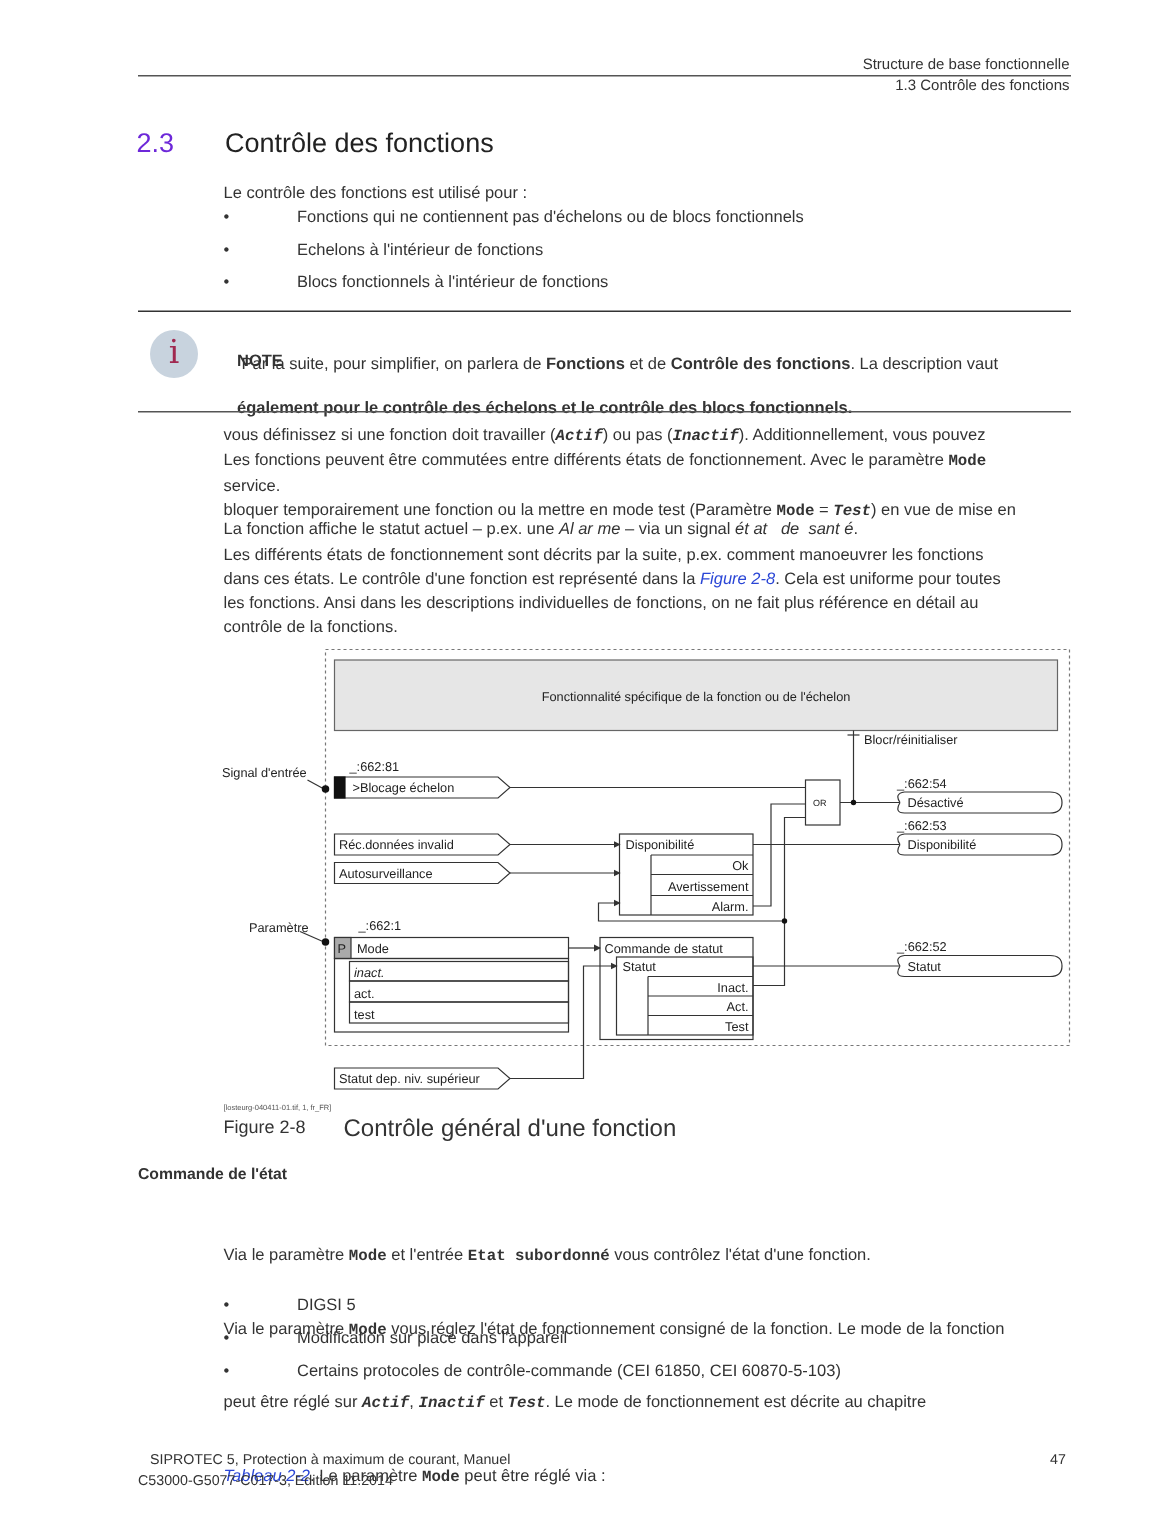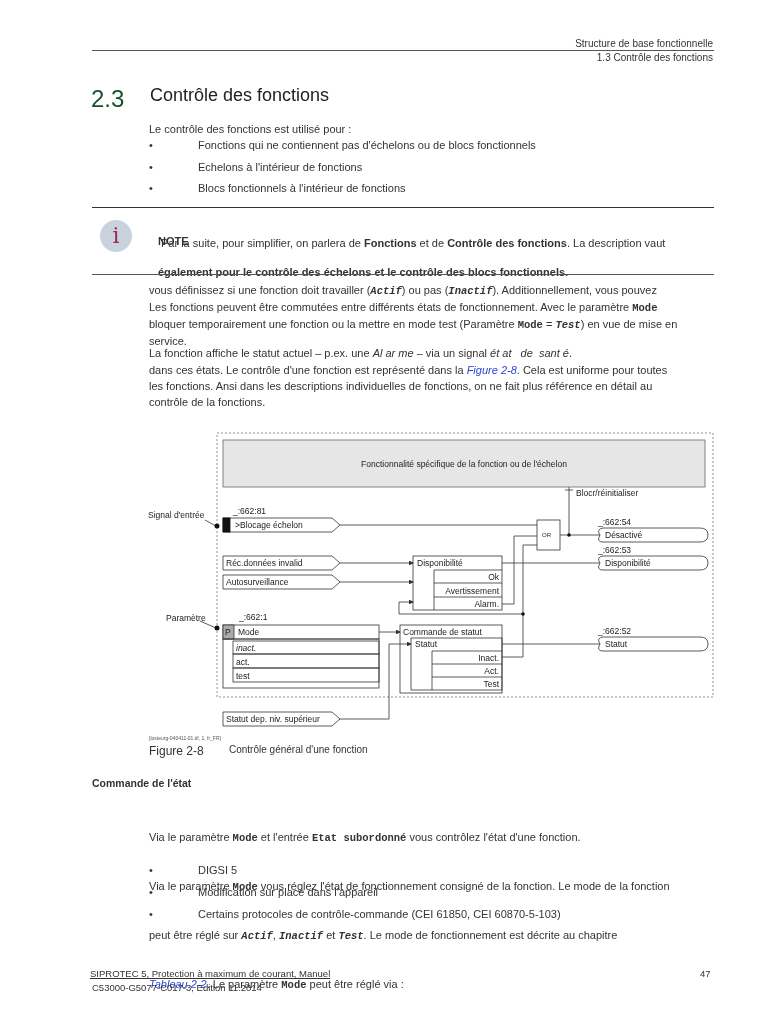--- a/index.html
+++ b/index.html
@@ -1,21 +1,21 @@
 <!DOCTYPE html>
 <html><head>
 <meta charset="utf-8">
 <style>
   html, body { margin:0; padding:0; background:#fff; }
   body { width:768px; height:1024px; position:relative; overflow:hidden;
          font-family:"Liberation Sans", sans-serif; color:#2b2b2b; }
   .abs { position:absolute; }
   .hdr-line { left:92px; top:50px; width:622px; height:1px; background:#555; }
   .hdr-r { right:55px; text-align:right; font-size:10px; color:#333; }
-  .sec-num { left:91px; top:85px; font-size:24px; color:#14532d; }
+  .sec-num { left:91px; top:85px; font-size:18px; color:#6d28d9; }
   .sec-title { left:150px; top:85px; font-size:18px; color:#222; }
   .p { font-size:11px; line-height:16px; color:#333; }
   .bullet { font-size:11px; color:#333; }
   .bullet .dot { position:absolute; left:0; top:0; }
   .bullet .txt { position:absolute; left:27px; top:0; white-space:nowrap;margin-left:22px; }
   .rule { left:92px; width:622px; height:1px; background:#333; }
   .note-icon { left:100px; top:220px; width:32px; height:32px; border-radius:50%;
                background:#c8d3de; color:#a0284f; font-family:"DejaVu Serif", serif;
                font-size:22px; line-height:32px; text-align:center; }
   .mono { font-family:"Liberation Mono", monospace; font-weight:bold; font-size:10.5px; }
@@ -53,25 +53,26 @@
 <div class="abs rule" style="top:207px;"></div>
 <div class="abs note-icon">i</div>
 <div class="abs p b" style="left:158px;top:214px;margin-top:19px;">NOTE</div>
 <div class="abs p" style="left:161px;top:235px;white-space:nowrap;"><span>Par la suite, pour simplifier, on parlera de </span><span class="b">Fonctions</span><span> et de </span><span class="b">Contrôle des fonctions</span><span>. La description vaut</span></div>
 <div class="abs p" style="left:158px;top:264px;font-weight:bold;">également pour le contrôle des échelons et le contrôle des blocs fonctionnels.</div>
 <div class="abs rule" style="top:274px;background:#555;"></div>
 
 <div class="abs p" style="left:149px;top:282px;width:580px;white-space:nowrap;">
   <div><span>vous définissez si une fonction doit travailler (</span><span class="mono-i">Actif</span><span>) ou pas (</span><span class="mono-i">Inactif</span><span>). Additionnellement, vous pouvez</span></div>
   <div><span>Les fonctions peuvent être commutées entre différents états de fonctionnement. Avec le paramètre </span><span class="mono">Mode</span></div>
+  <div>service.</div>
   <div><span>bloquer temporairement une fonction ou la mettre en mode test (Paramètre </span><span class="mono">Mode</span><span> = </span><span class="mono-i">Test</span><span>) en vue de mise en</span></div>
-  <div>service.</div>
 </div>
 <div class="abs p" style="left:149px;top:345px;white-space:pre;"><span>La fonction affiche le statut actuel – p.ex. une </span><span class="it">Al ar me</span><span> – via un signal </span><span class="it">ét at   de  sant é</span><span>.</span></div>
 <div class="abs p" style="left:149px;top:362px;white-space:nowrap;">
+  <div>Les différents états de fonctionnement sont décrits par la suite, p.ex. comment manoeuvrer les fonctions</div>
   <div><span>dans ces états. Le contrôle d'une fonction est représenté dans la </span><span class="link">Figure 2-8</span><span>. Cela est uniforme pour toutes</span></div>
   <div>les fonctions. Ansi dans les descriptions individuelles de fonctions, on ne fait plus référence en détail au</div>
   <div>contrôle de la fonctions.</div>
 </div>
 
 <svg class="abs" style="left:0;top:0;" width="768" height="1024">
   <defs>
     <marker id="arr" markerWidth="6" markerHeight="6" refX="5" refY="3" orient="auto">
         <path d="M0,0 L6,3 L0,6 z" fill="#333"></path>
       </marker>
@@ -174,21 +175,21 @@
     <text x="499" y="674" text-anchor="end">Act.</text>
     <text x="499" y="687" text-anchor="end">Test</text>
     <text x="598" y="634">_:662:52</text>
     <text x="605" y="647">Statut</text>
     <text x="226" y="722">Statut dep. niv. supérieur</text>
     <text x="149" y="740" font-size="5" fill="#555">[losteurg-040411-01.tif, 1, fr_FR]</text>
   </g>
 </svg>
 
 <div class="abs" style="left:149px;top:744px;font-size:12px;color:#333;">Figure 2-8</div>
-<div class="abs" style="left:229px;top:744px;font-size:10px;color:#333;">Contrôle général d'une fonction</div>
+<div class="abs" style="left:229px;top:744px;font-size:16px;color:#333;">Contrôle général d'une fonction</div>
 
 <div class="abs p b" style="left:92px;top:775px;font-size:10.5px;">Commande de l'état</div>
 <div class="abs p" style="left:149px;top:797px;white-space:pre;">
   <div><span>Via le paramètre </span><span class="mono">Mode</span><span> et l'entrée </span><span class="mono">Etat subordonné</span><span> vous contrôlez l'état d'une fonction.</span></div>
   <div><span>Via le paramètre </span><span class="mono">Mode</span><span> vous réglez l'état de fonctionnement consigné de la fonction. Le mode de la fonction</span></div>
   <div><span>peut être réglé sur </span><span class="mono-i">Actif</span><span>, </span><span class="mono-i">Inactif</span><span> et </span><span class="mono-i">Test</span><span>. Le mode de fonctionnement est décrite au chapitre</span></div>
   <div><span class="link">Tableau 2-2</span><span>. Le paramètre </span><span class="mono">Mode</span><span> peut être réglé via :</span></div>
 </div>
 <div class="abs bullet" style="left:149px;top:864px;">
     <span class="dot">•</span>
@@ -196,15 +197,15 @@
   </div>
 <div class="abs bullet" style="left:149px;top:886px;">
     <span class="dot">•</span>
     <span class="txt">Modification sur place dans l'appareil</span>
   </div>
 <div class="abs bullet" style="left:149px;top:908px;">
     <span class="dot">•</span>
     <span class="txt">Certains protocoles de contrôle-commande (CEI 61850, CEI 60870-5-103)</span>
   </div>
 
-<div class="abs footer" style="left:90px;top:967px;text-decoration:underline;">SIPROTEC 5, Protection à maximum de courant, Manuel</div>
+<div class="abs footer" style="left:100px;top:967px;">SIPROTEC 5, Protection à maximum de courant, Manuel</div>
 <div class="abs footer" style="left:92px;top:981px;">C53000-G5077-C017-3, Edition 11.2014</div>
 <div class="abs footer" style="left:700px;top:967px;">47</div>
 
 </body></html>

